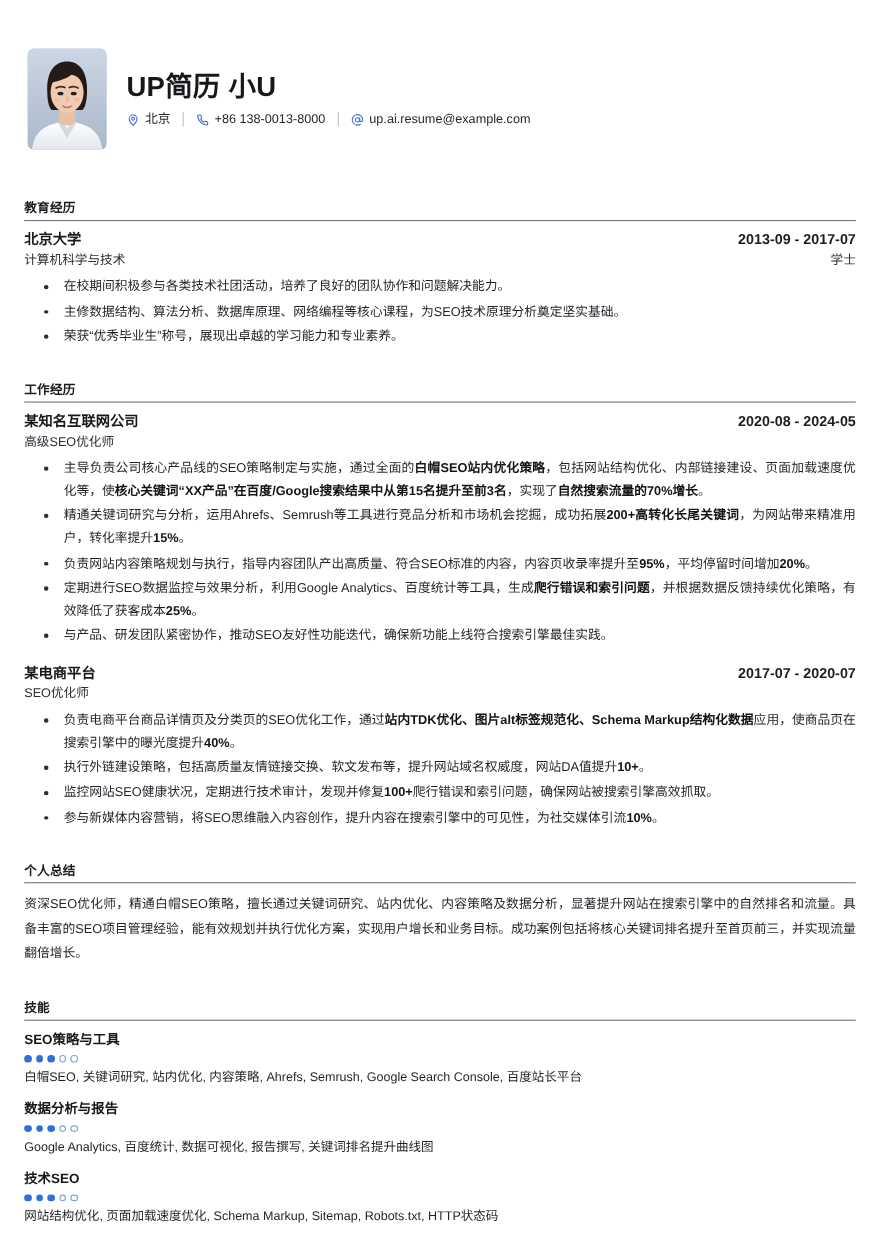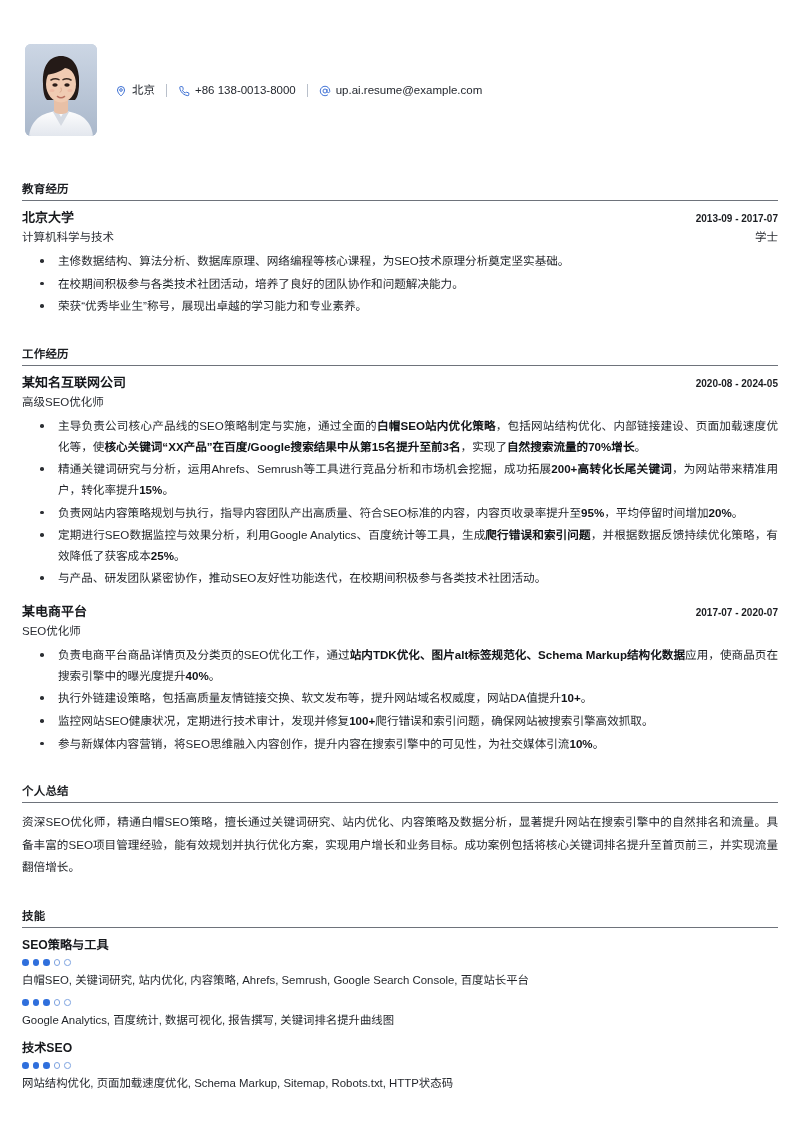--- a/index.html
+++ b/index.html
@@ -108,21 +108,21 @@
     justify-content: space-between;
     align-items: baseline;
   }
   .entry-org {
     font-size: 13px;
     font-weight: 700;
     color: #16181c;
     line-height: 1.45;
   }
   .entry-date {
-    font-size: 10px;
+    font-size: 13px;
     font-weight: 700;
     color: #1b1d21;
     white-space: nowrap;
     line-height: 1.45;
   }
   .entry-sub {
     display: flex;
     justify-content: space-between;
     align-items: baseline;
     gap: 16px;
@@ -245,20 +245,21 @@
 
         <path d="M36 44 q1.3 3.4 -0.9 4.2" stroke="#d9a98e" stroke-width="1" fill="none" stroke-linecap="round"></path>
 
         <path d="M32.4 52.4 q3.6 2.8 7.2 0" stroke="#b8705f" stroke-width="1.4" fill="none" stroke-linecap="round"></path>
         <ellipse cx="27" cy="46.5" rx="2.6" ry="1.6" fill="#eaa994" opacity="0.45"></ellipse>
         <ellipse cx="45" cy="46.5" rx="2.6" ry="1.6" fill="#eaa994" opacity="0.45"></ellipse>
       </svg>
     </div>
 
     <div class="identity">
+      <div class="person-name">UP简历 小U</div>
 
       <div class="contact-row">
 
         <span class="contact-item">
           <span class="c-icon">
             <svg width="12" height="12" viewBox="0 0 24 24" fill="none" stroke="currentColor" stroke-width="2">
               <path d="M12 22s7-6.1 7-12a7 7 0 1 0-14 0c0 5.9 7 12 7 12z"></path>
               <circle cx="12" cy="10" r="2.6"></circle>
             </svg>
           </span>
@@ -299,22 +300,22 @@
     <div class="entry">
       <div class="entry-head">
         <div class="entry-org">北京大学</div>
         <div class="entry-date">2013-09 - 2017-07</div>
       </div>
       <div class="entry-sub">
         <div class="entry-role">计算机科学与技术</div>
         <div class="entry-meta">学士</div>
       </div>
       <ul class="bullets">
+          <li>在校期间积极参与各类技术社团活动，培养了良好的团队协作和问题解决能力。</li>
           <li>主修数据结构、算法分析、数据库原理、网络编程等核心课程，为SEO技术原理分析奠定坚实基础。</li>
-          <li>在校期间积极参与各类技术社团活动，培养了良好的团队协作和问题解决能力。</li>
           <li>荣获“优秀毕业生”称号，展现出卓越的学习能力和专业素养。</li>
         </ul>
     </div>
   </div>
 
   <div class="section">
     <div class="section-title">工作经历</div>
     <div class="section-rule"></div>
 
     <div class="entry">
@@ -324,21 +325,21 @@
       </div>
       <div class="entry-sub">
         <div class="entry-role">高级SEO优化师</div>
         <div class="entry-meta"></div>
       </div>
       <ul class="bullets">
           <li>主导负责公司核心产品线的SEO策略制定与实施，通过全面的<b>白帽SEO站内优化策略</b>，包括网站结构优化、内部链接建设、页面加载速度优化等，使<b>核心关键词“XX产品”在百度/Google搜索结果中从第15名提升至前3名</b>，实现了<b>自然搜索流量的70%增长</b>。</li>
           <li>精通关键词研究与分析，运用Ahrefs、Semrush等工具进行竞品分析和市场机会挖掘，成功拓展<b>200+高转化长尾关键词</b>，为网站带来精准用户，转化率提升<b>15%</b>。</li>
           <li>负责网站内容策略规划与执行，指导内容团队产出高质量、符合SEO标准的内容，内容页收录率提升至<b>95%</b>，平均停留时间增加<b>20%</b>。</li>
           <li>定期进行SEO数据监控与效果分析，利用Google Analytics、百度统计等工具，生成<b>爬行错误和索引问题</b>，并根据数据反馈持续优化策略，有效降低了获客成本<b>25%</b>。</li>
-          <li>与产品、研发团队紧密协作，推动SEO友好性功能迭代，在校期间积极参与各类技术社团活动。</li>
+          <li>与产品、研发团队紧密协作，推动SEO友好性功能迭代，确保新功能上线符合搜索引擎最佳实践。</li>
         </ul>
     </div>
 
     <div class="entry">
       <div class="entry-head">
         <div class="entry-org">某电商平台</div>
         <div class="entry-date">2017-07 - 2020-07</div>
       </div>
       <div class="entry-sub">
         <div class="entry-role">SEO优化师</div>
@@ -368,20 +369,21 @@
           <div class="skill-dots">
             <span class="dot filled"></span>
             <span class="dot filled"></span>
             <span class="dot filled"></span>
             <span class="dot empty"></span>
             <span class="dot empty"></span>
           </div>
           <div class="skill-items">白帽SEO, 关键词研究, 站内优化, 内容策略, Ahrefs, Semrush, Google Search Console, 百度站长平台</div>
         </div>
         <div class="skill-block">
+          <div class="skill-name">数据分析与报告</div>
           <div class="skill-dots">
             <span class="dot filled"></span>
             <span class="dot filled"></span>
             <span class="dot filled"></span>
             <span class="dot empty"></span>
             <span class="dot empty"></span>
           </div>
           <div class="skill-items">Google Analytics, 百度统计, 数据可视化, 报告撰写, 关键词排名提升曲线图</div>
         </div>
         <div class="skill-block">

